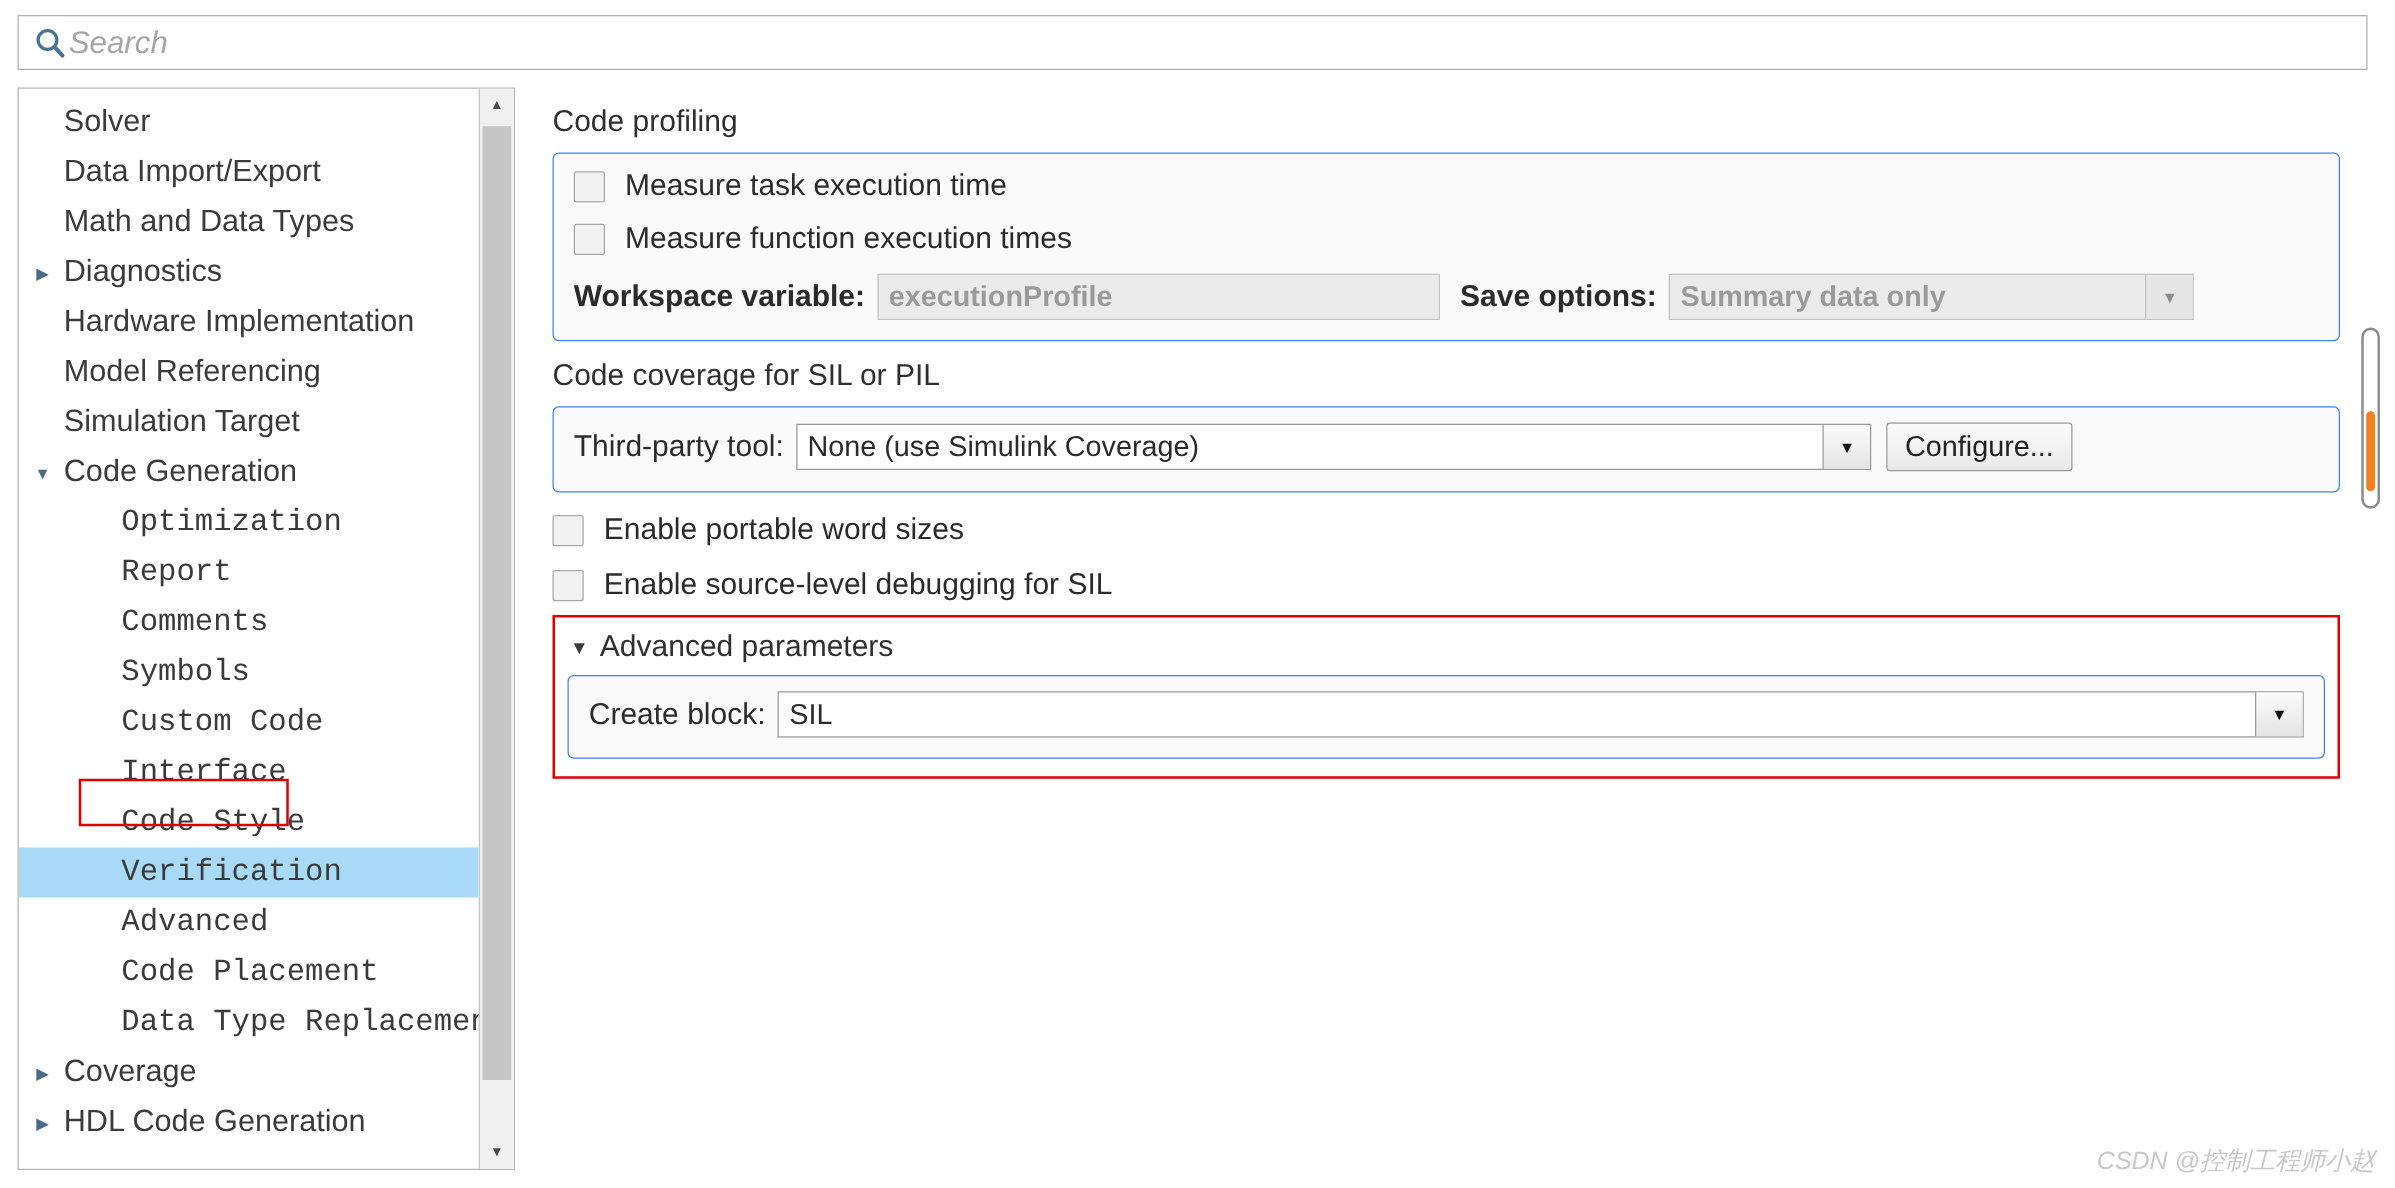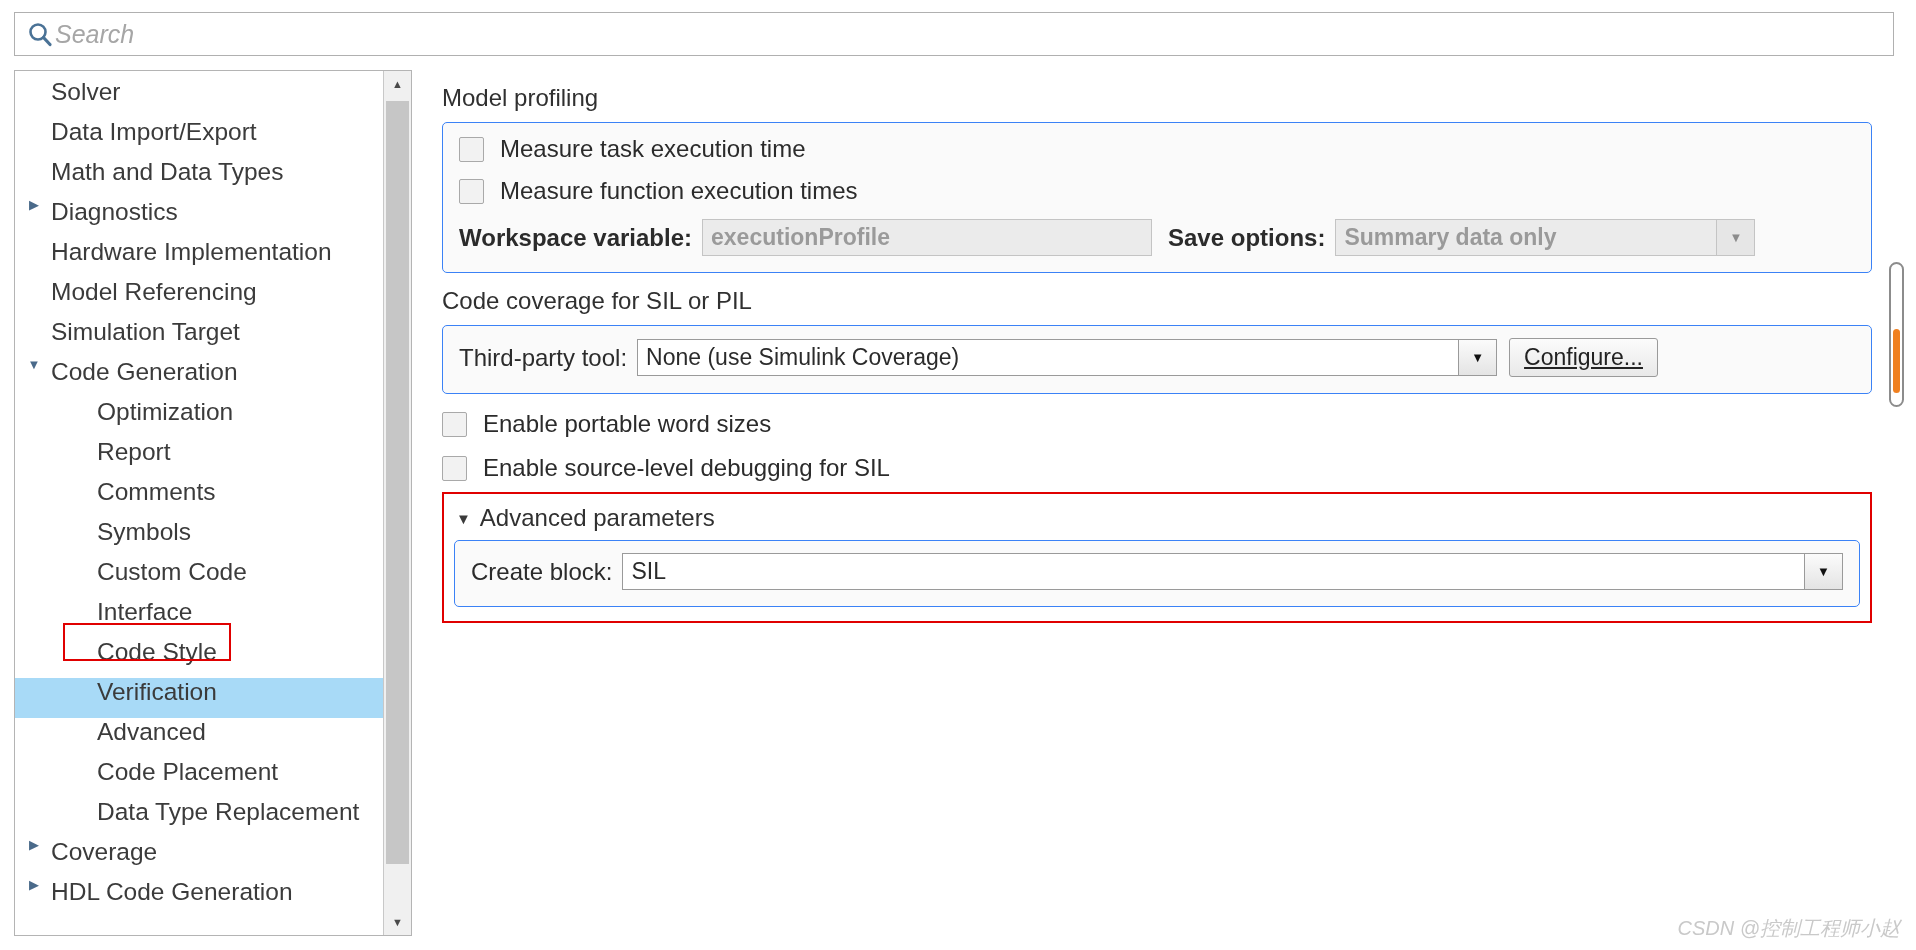--- a/index.html
+++ b/index.html
@@ -62,37 +62,37 @@
   }
   .tree {
     flex: 1 1 auto;
     padding-top: 7px;
     overflow: hidden;
     position: relative;
   }
   .tree-item {
     height: 40px;
     display: flex;
-    align-items: flex-start;
+    align-items: center;
     font-size: 24.5px;
     color: #3b3b3b;
     white-space: nowrap;
     padding-left: 6px;
   }
   .tree-item .arrow {
     width: 26px;
     flex: 0 0 26px;
     text-align: center;
     font-size: 13px;
     color: #4a6a8a;
     line-height: 1;
   }
   .tree-item .lbl { padding-left: 4px; }
   .tree-item.depth1 { padding-left: 34px; }
-  .tree-item.depth1 .lbl { padding-left: 22px; }
+  .tree-item.depth1 .lbl { padding-left: 22px; font-family: Liberation Mono, monospace; }
   .tree-item.selected {
     background: #a8daf7;
   }
 
   .tree-scrollbar {
     flex: 0 0 28px;
     width: 28px;
     background: #f0f0f0;
     border-left: 1px solid #c8c8c8;
     display: flex;
@@ -243,21 +243,20 @@
     padding: 0 14px;
     background: linear-gradient(#fbfbfb, #e9e9e9);
     border: 1px solid #9a9a9a;
     border-radius: 3px;
     font-size: 23px;
     color: #222222;
     display: flex;
     align-items: center;
     white-space: nowrap;
     margin-left: 12px;
-    text-decoration: underline;
   }
 
   .standalone-check {
     display: flex;
     align-items: center;
     margin: 16px 0 0 14px;
   }
 
   
   .advanced-wrap {
@@ -417,21 +416,21 @@
       <div class="sb-track">
         <div class="sb-thumb"></div>
       </div>
       <div class="sb-btn">▼</div>
     </div>
     <div class="anno-verification"></div>
   </div>
 
   <div class="main">
 
-    <div class="section-title">Model profiling</div>
+    <div class="section-title">Code profiling</div>
 
     <div class="group-box">
       <div class="row">
         <span class="checkbox"></span>
         <span class="cb-label">Measure task execution time</span>
       </div>
 
       <div class="row">
         <span class="checkbox"></span>
         <span class="cb-label">Measure function execution times</span>

